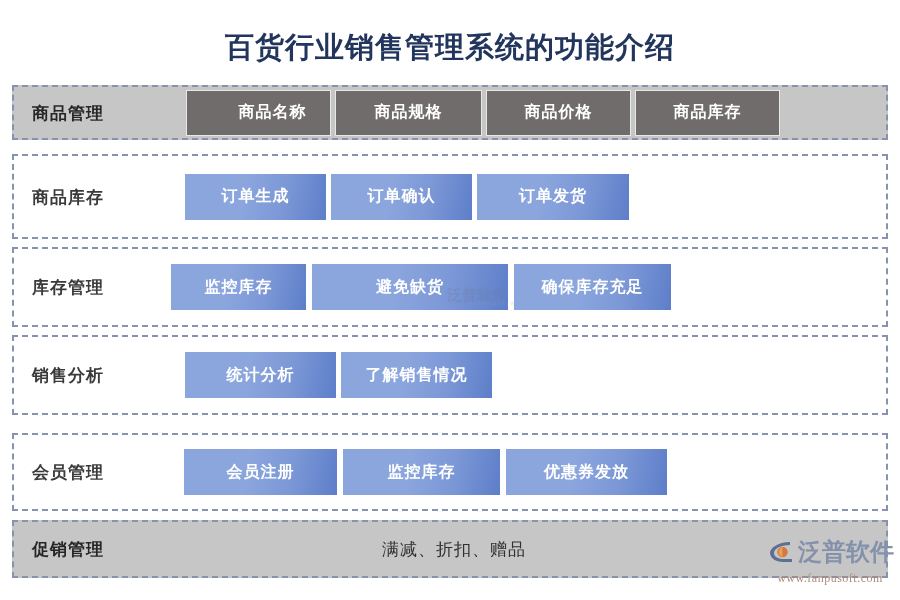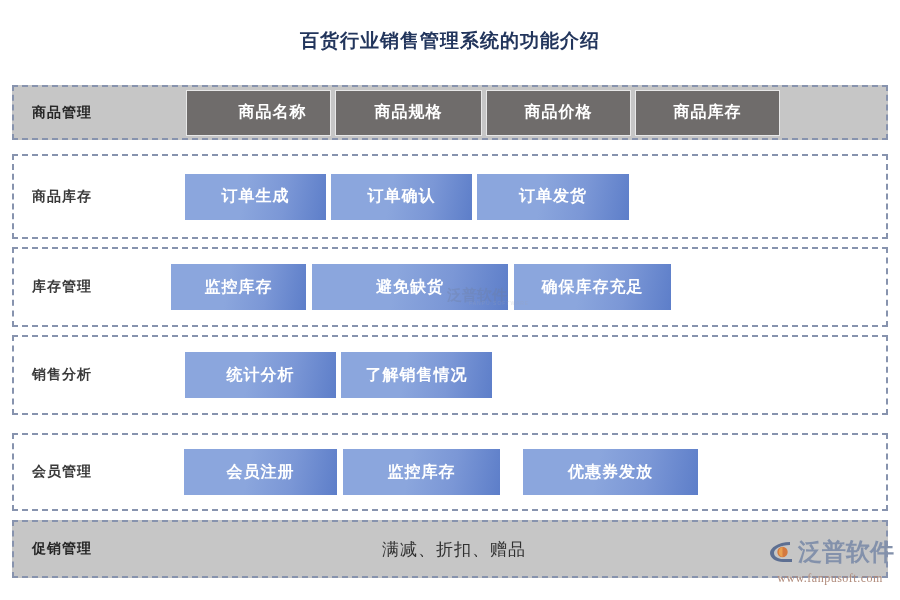--- a/index.html
+++ b/index.html
@@ -23,21 +23,21 @@
     background: #ffffff;
   }
 
   
   .title {
     position: absolute;
     left: 0;
     top: 28px;
     width: 900px;
     text-align: center;
-    font-size: 19px;
+    font-size: 29px;
     font-weight: bold;
     letter-spacing: 1px;
     color: #22355c;
     white-space: nowrap;
   }
 
   
   .row {
     position: absolute;
     left: 12px;
@@ -51,21 +51,21 @@
   }
   .row.plain {
     background: #ffffff;
   }
 
   .row-label {
     position: absolute;
     left: 18px;
     top: 50%;
     transform: translateY(-50%);
-    font-size: 14px;
+    font-size: 17px;
     font-weight: bold;
     color: #3a3a3a;
     white-space: nowrap;
     letter-spacing: 1px;
   }
   .row.gray .row-label {
     color: #262626;
   }
 
   .btn-strip {
@@ -231,21 +231,21 @@
       <div class="btn-blue" style="width:151px;">统计分析</div>
       <div class="btn-blue" style="width:151px; margin-left:5px;">了解销售情况</div>
     </div>
   </div>
 
   <div class="row plain" style="top:433px; height:78px;">
     <div class="row-label">会员管理</div>
     <div class="btn-strip" style="left:170px;">
       <div class="btn-blue" style="width:153px;">会员注册</div>
       <div class="btn-blue" style="width:157px; margin-left:6px;">监控库存</div>
-      <div class="btn-blue" style="width:175px; margin-left:23px;">优惠券发放</div>
+      <div class="btn-blue" style="width:161px; margin-left:6px;">优惠券发放</div>
     </div>
   </div>
 
   <div class="row gray" style="top:520px; height:58px;">
     <div class="row-label">促销管理</div>
     <div class="plain-text" style="left:368px;">满减、折扣、赠品</div>
   </div>
 
   <div class="wm-corner">
     <div class="wm-row">

